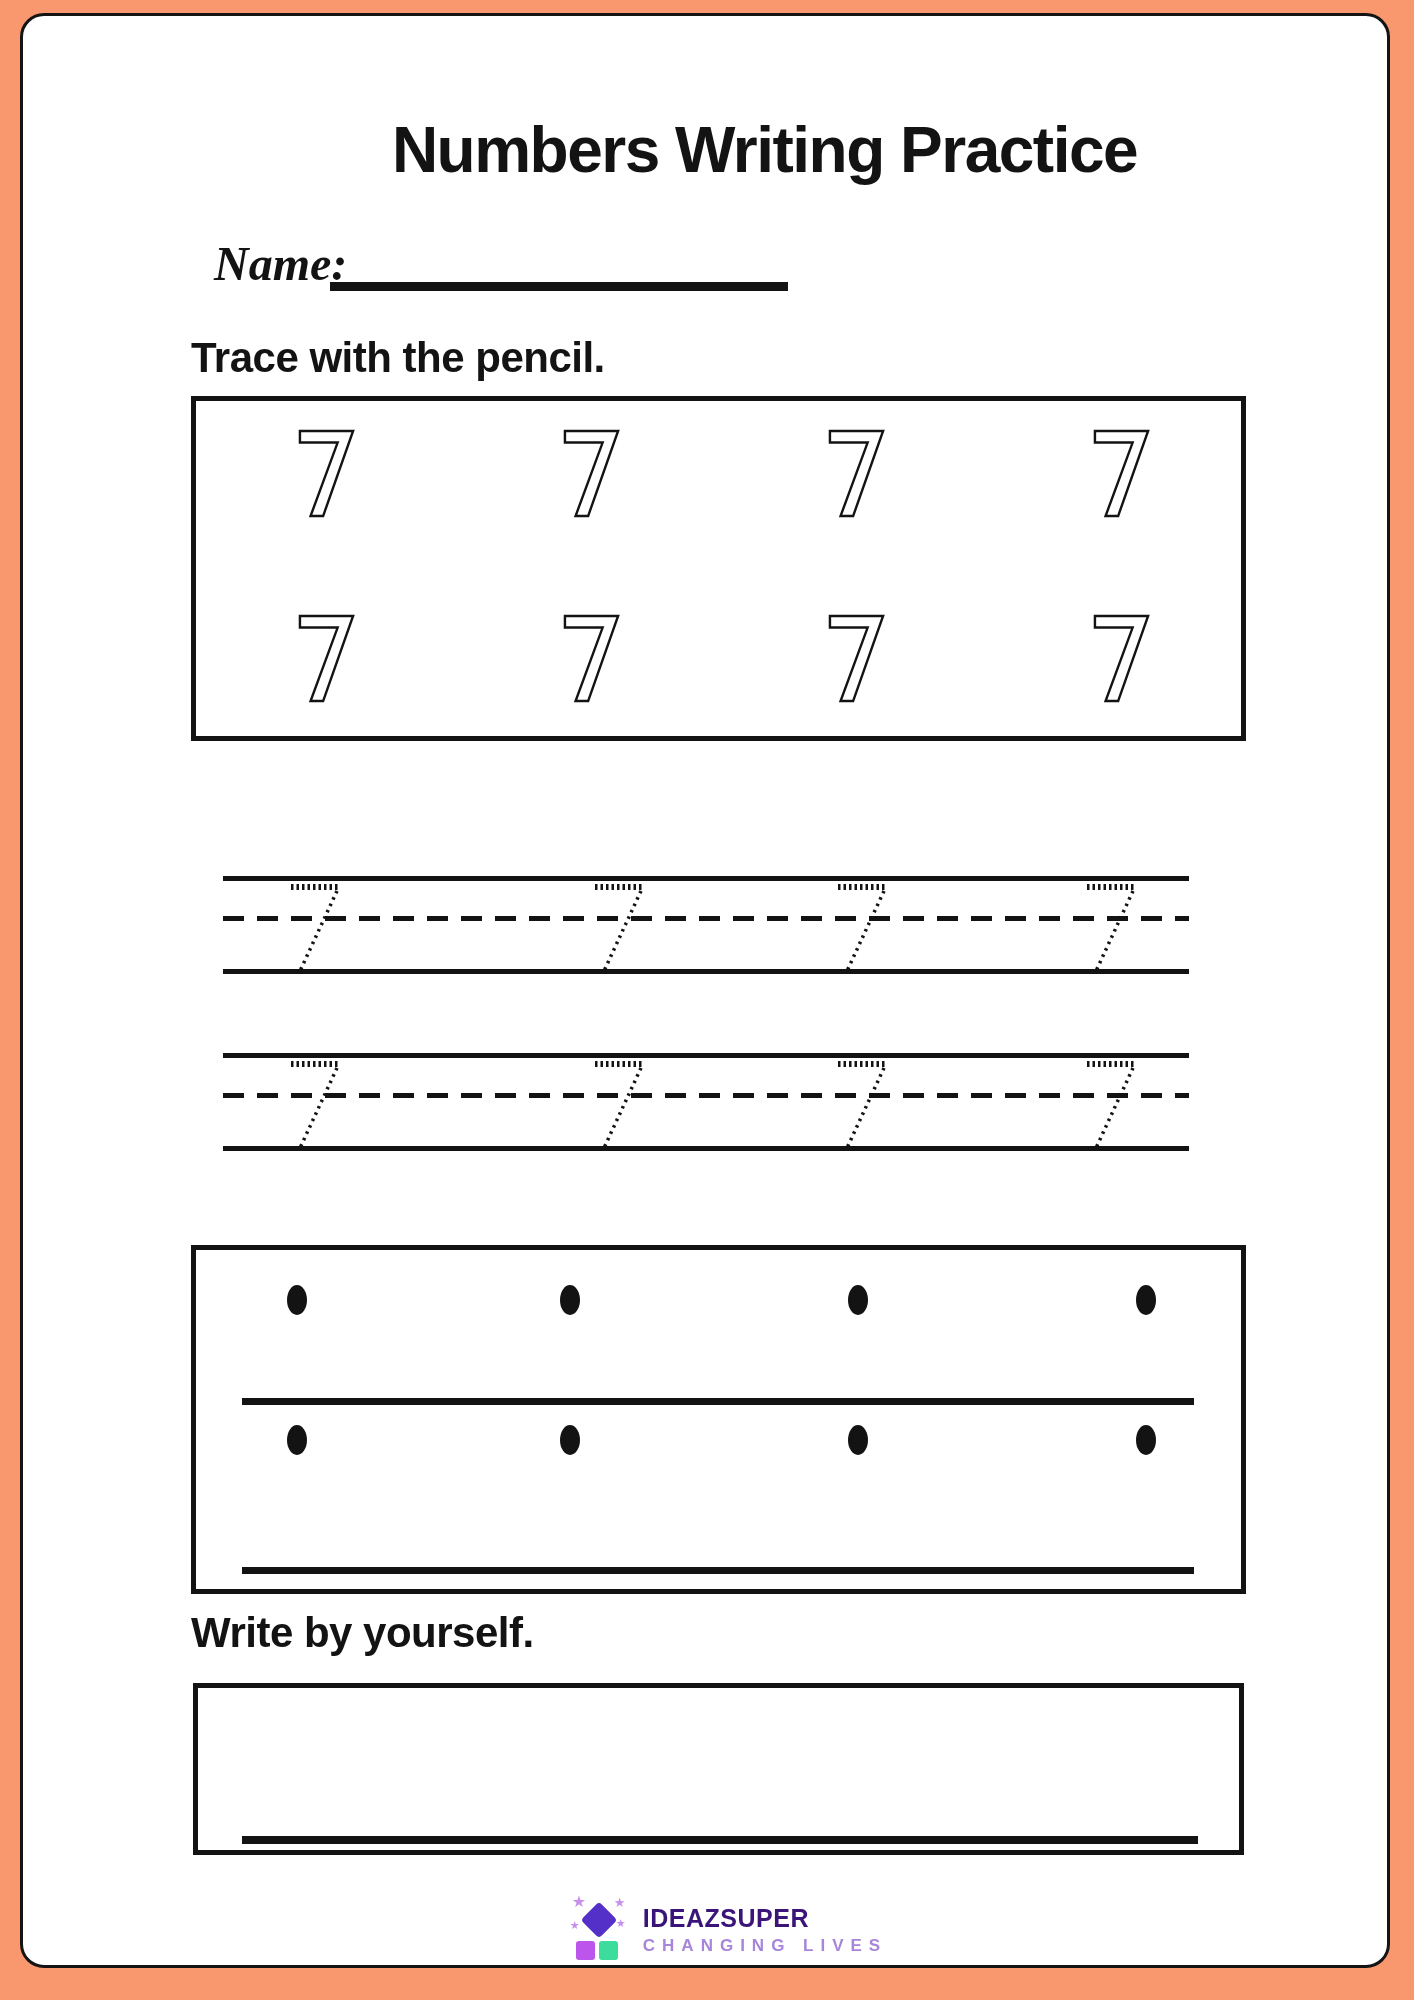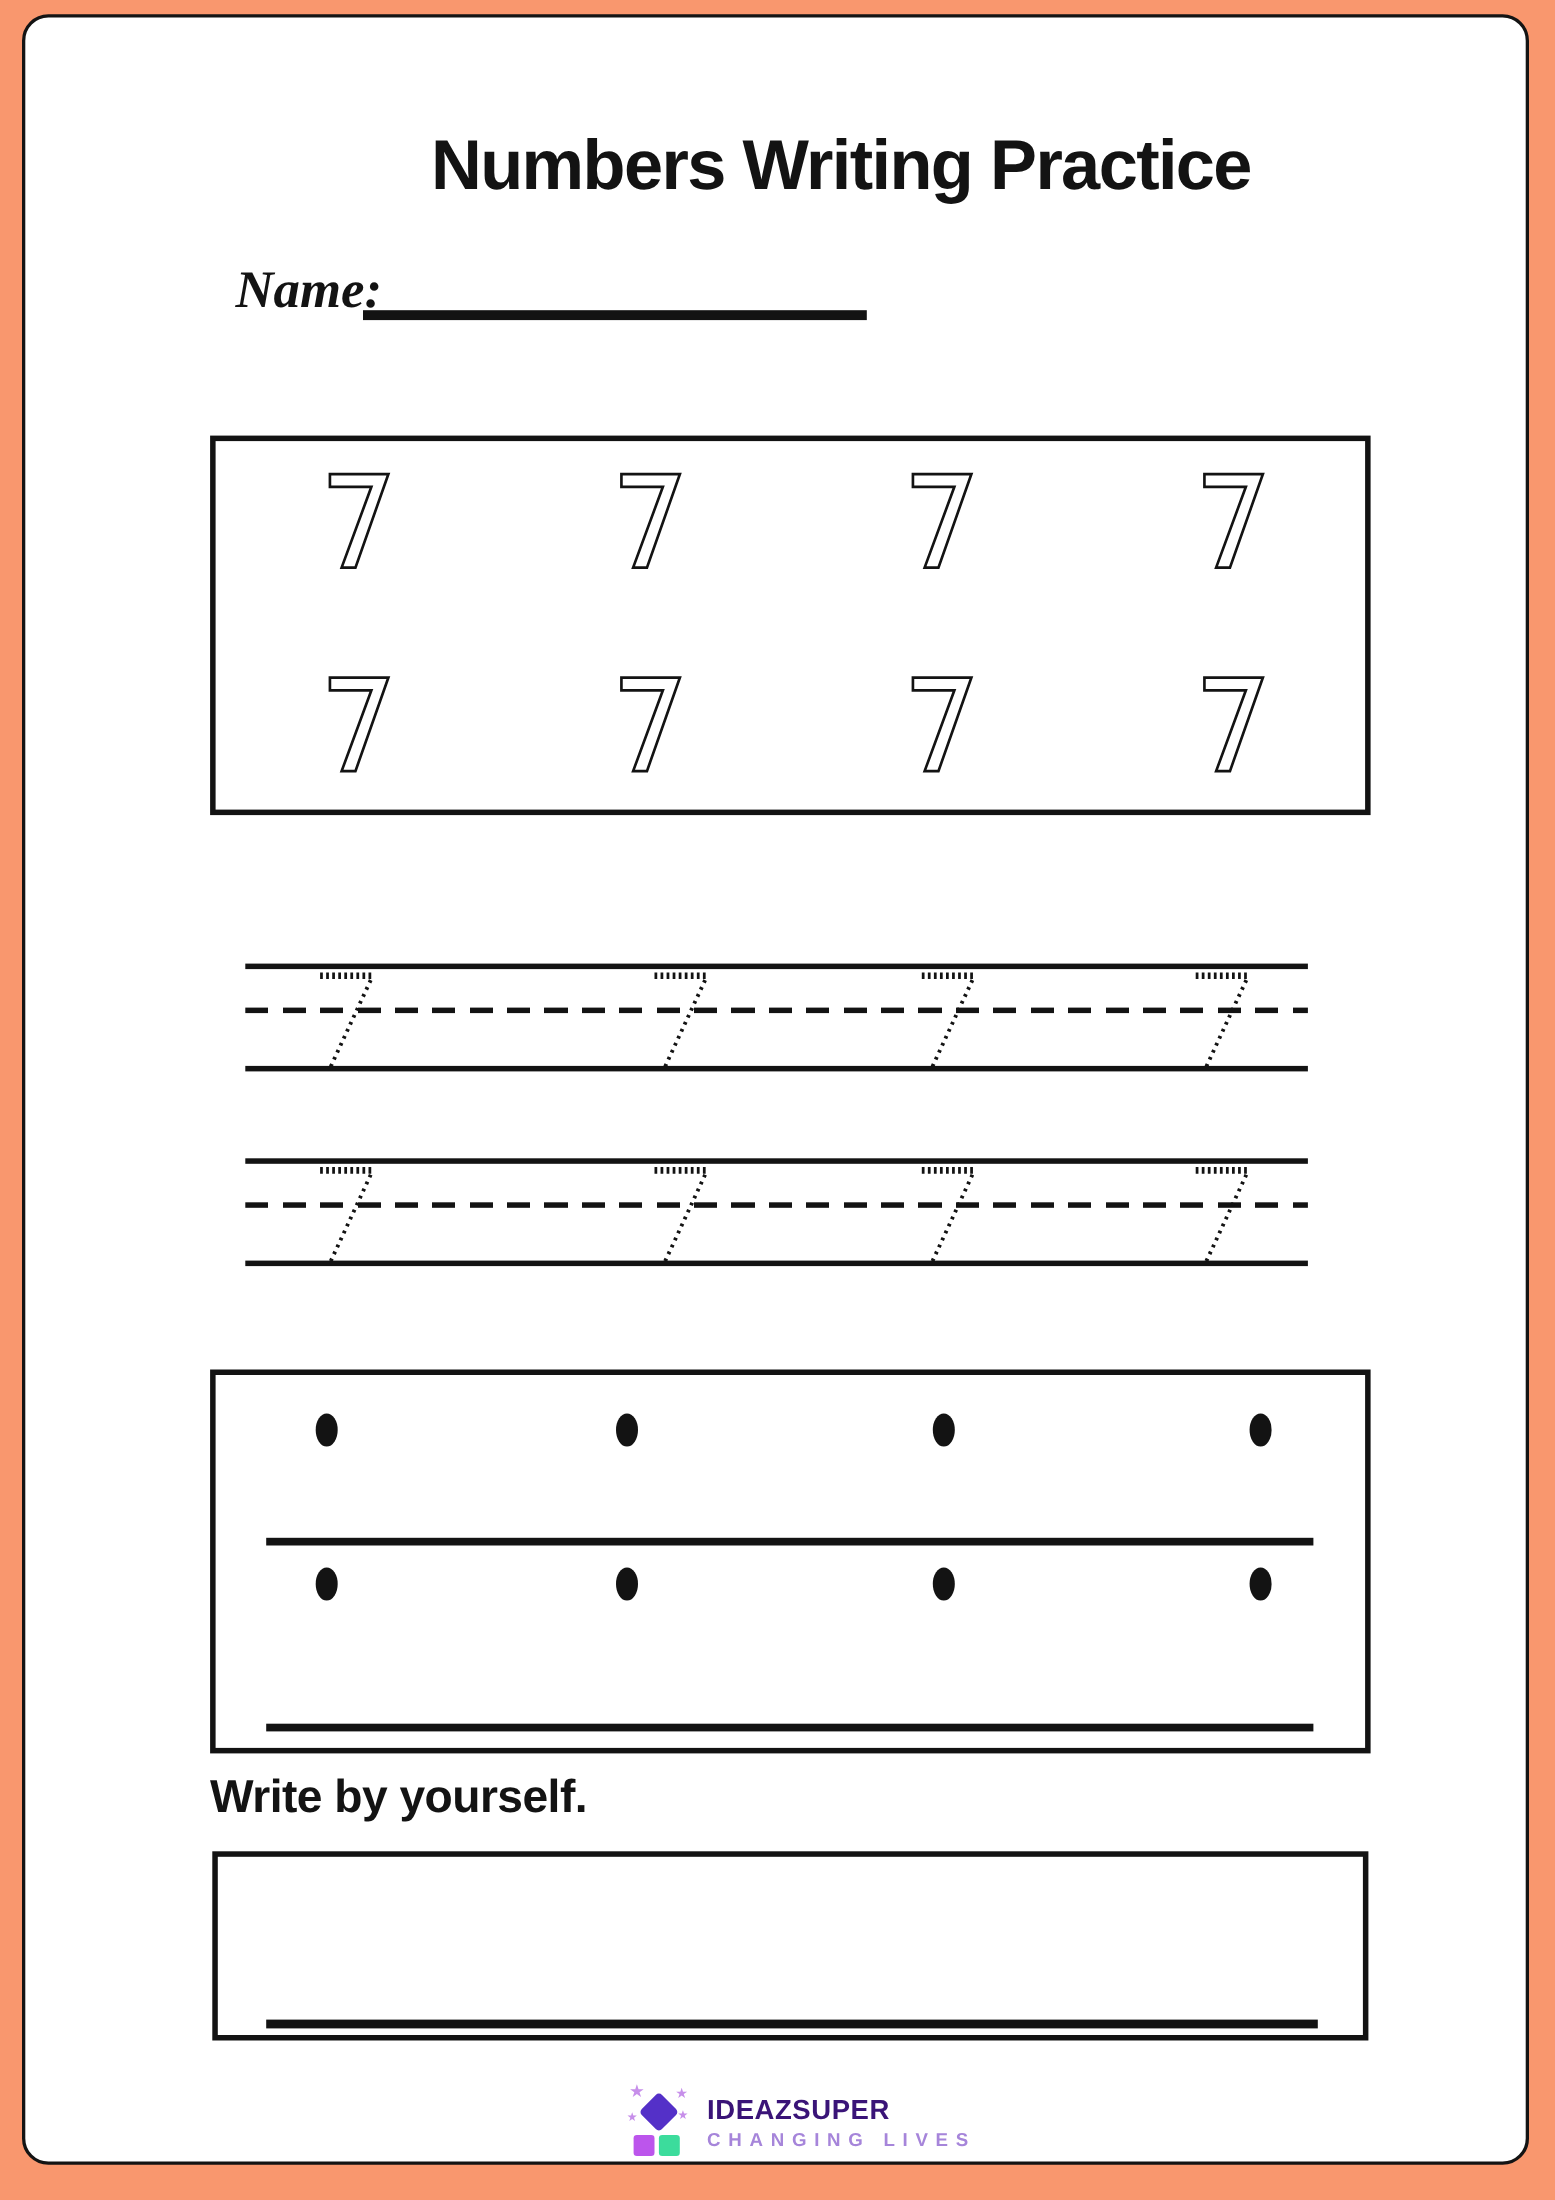--- a/index.html
+++ b/index.html
@@ -129,20 +129,21 @@
 <body>
 
 <div class="canvas">
   <div class="page">
 
     <div class="title">Numbers Writing Practice</div>
 
     <div class="name-label">Name:</div>
     <div class="name-line"></div>
 
+    <div class="sec-h" id="h-trace">Trace with the pencil.</div>
 
     <div class="trace-box">
       <div class="trace-row r1">
         <span class="seven-outline" role="img" aria-label="7">
           <svg width="58" height="89" viewBox="0 0 60 92">
               <path d="M 2 2 L 57 2 L 26 90 L 13 90 L 41 14 L 2 14 Z" fill="#ffffff" stroke="#131313" stroke-width="2.5"></path>
             </svg>
         </span>
         <span class="seven-outline" role="img" aria-label="7">
           <svg width="58" height="89" viewBox="0 0 60 92">

